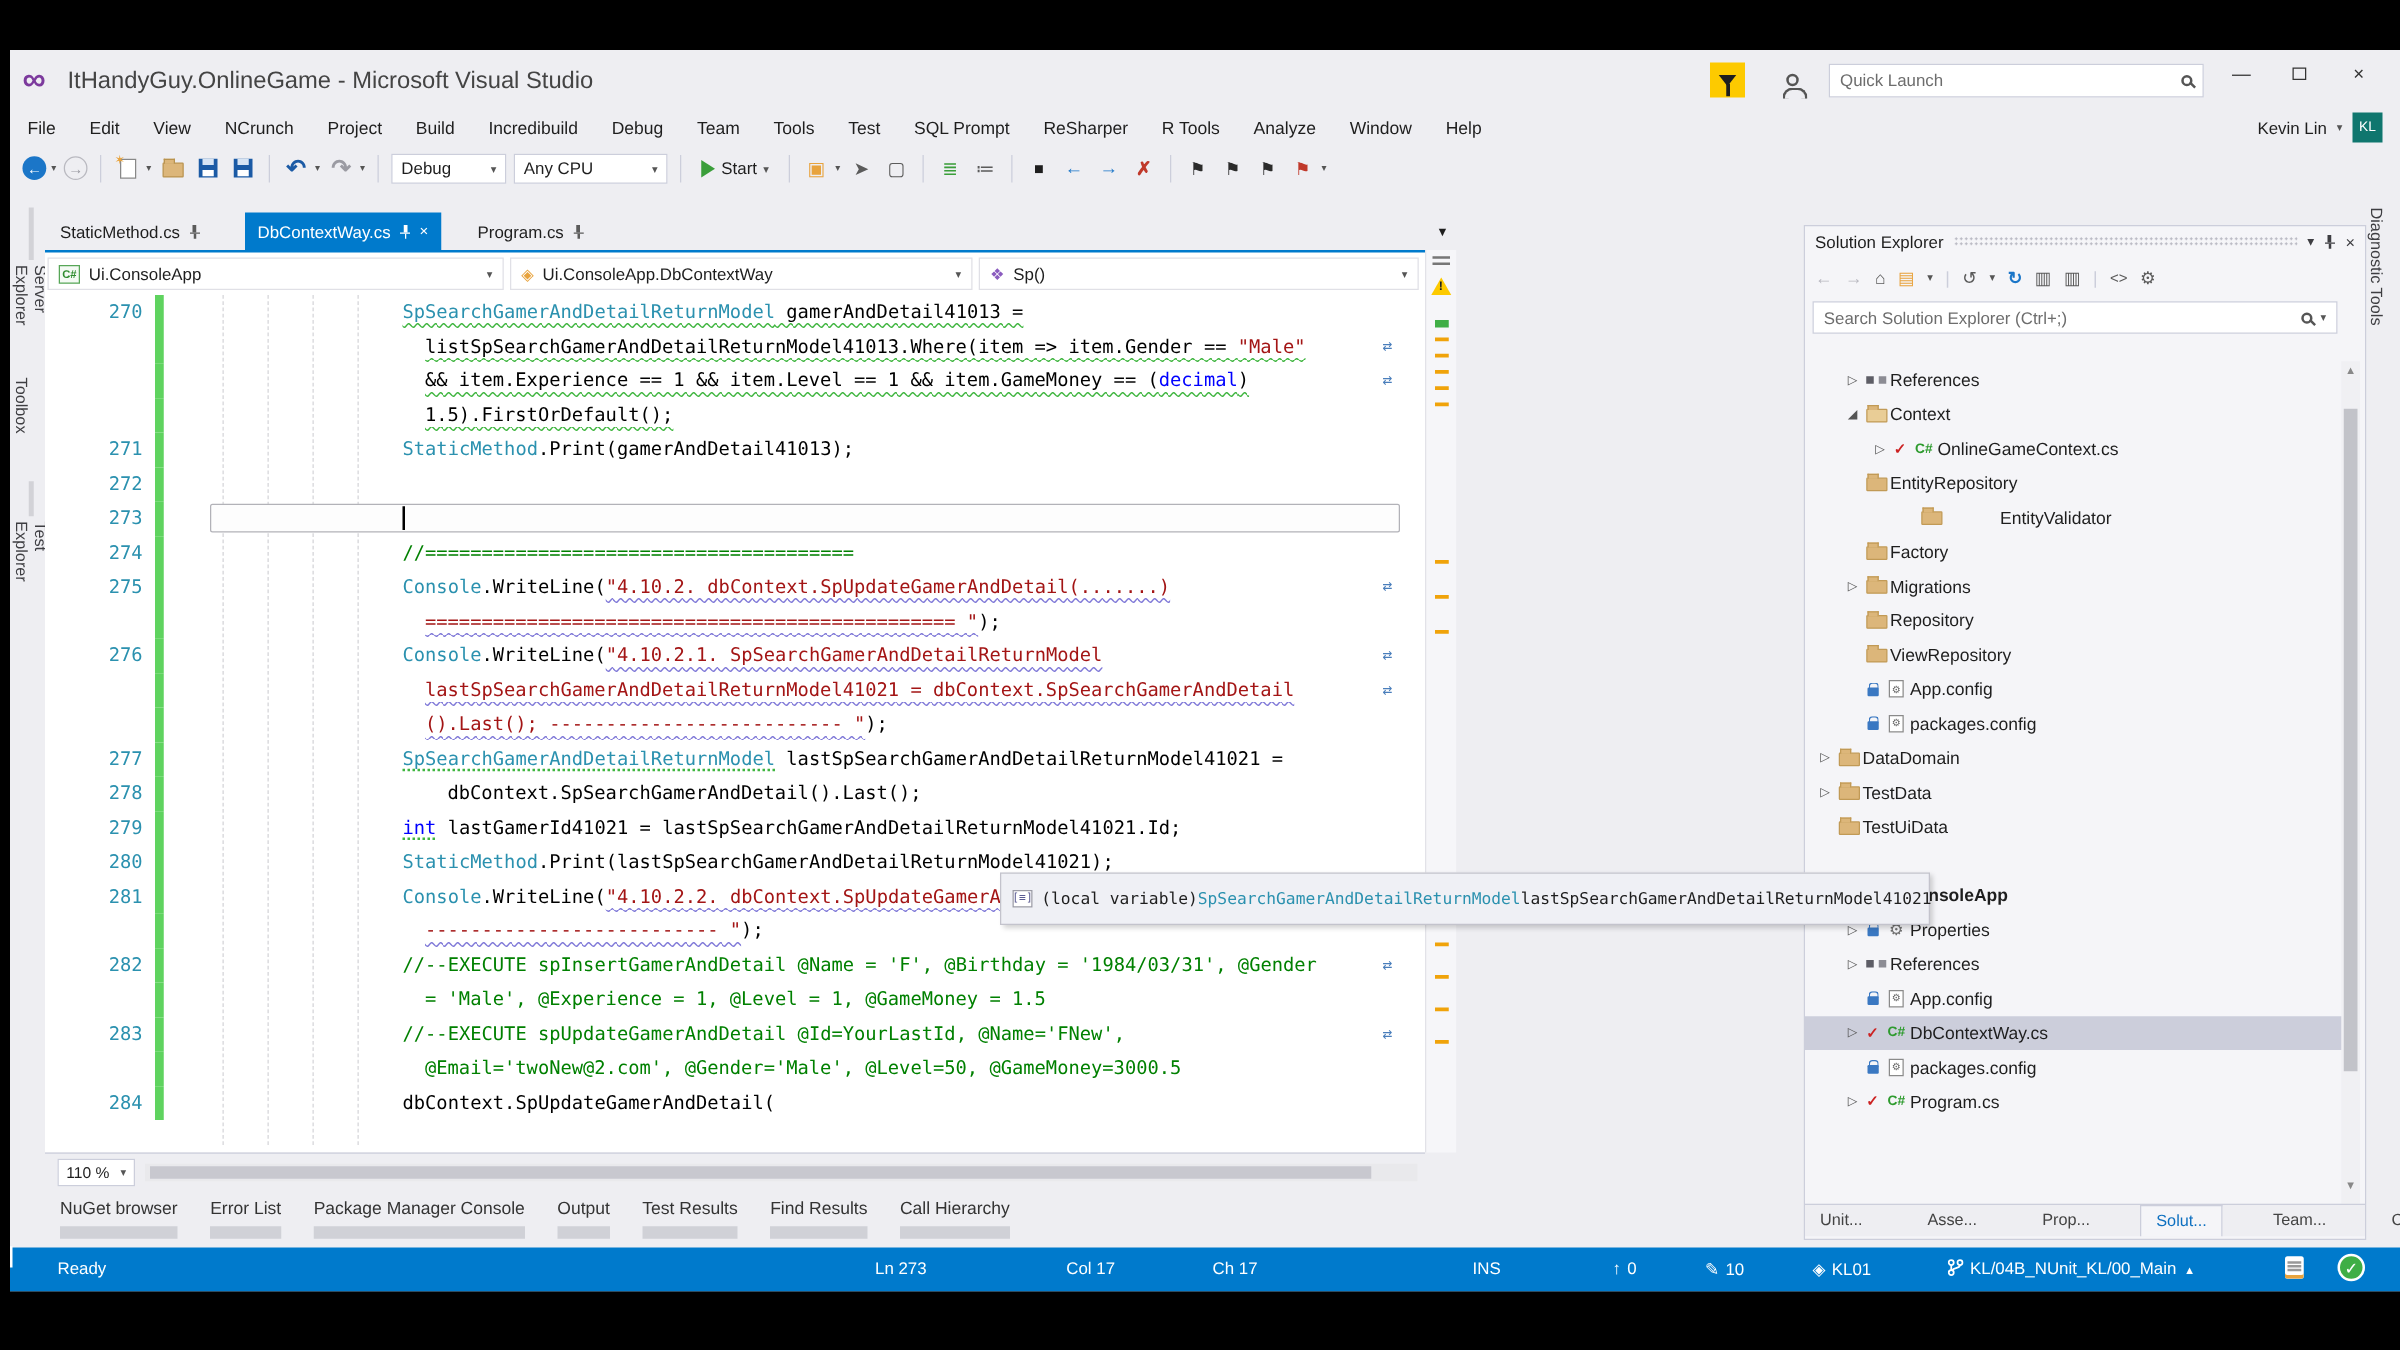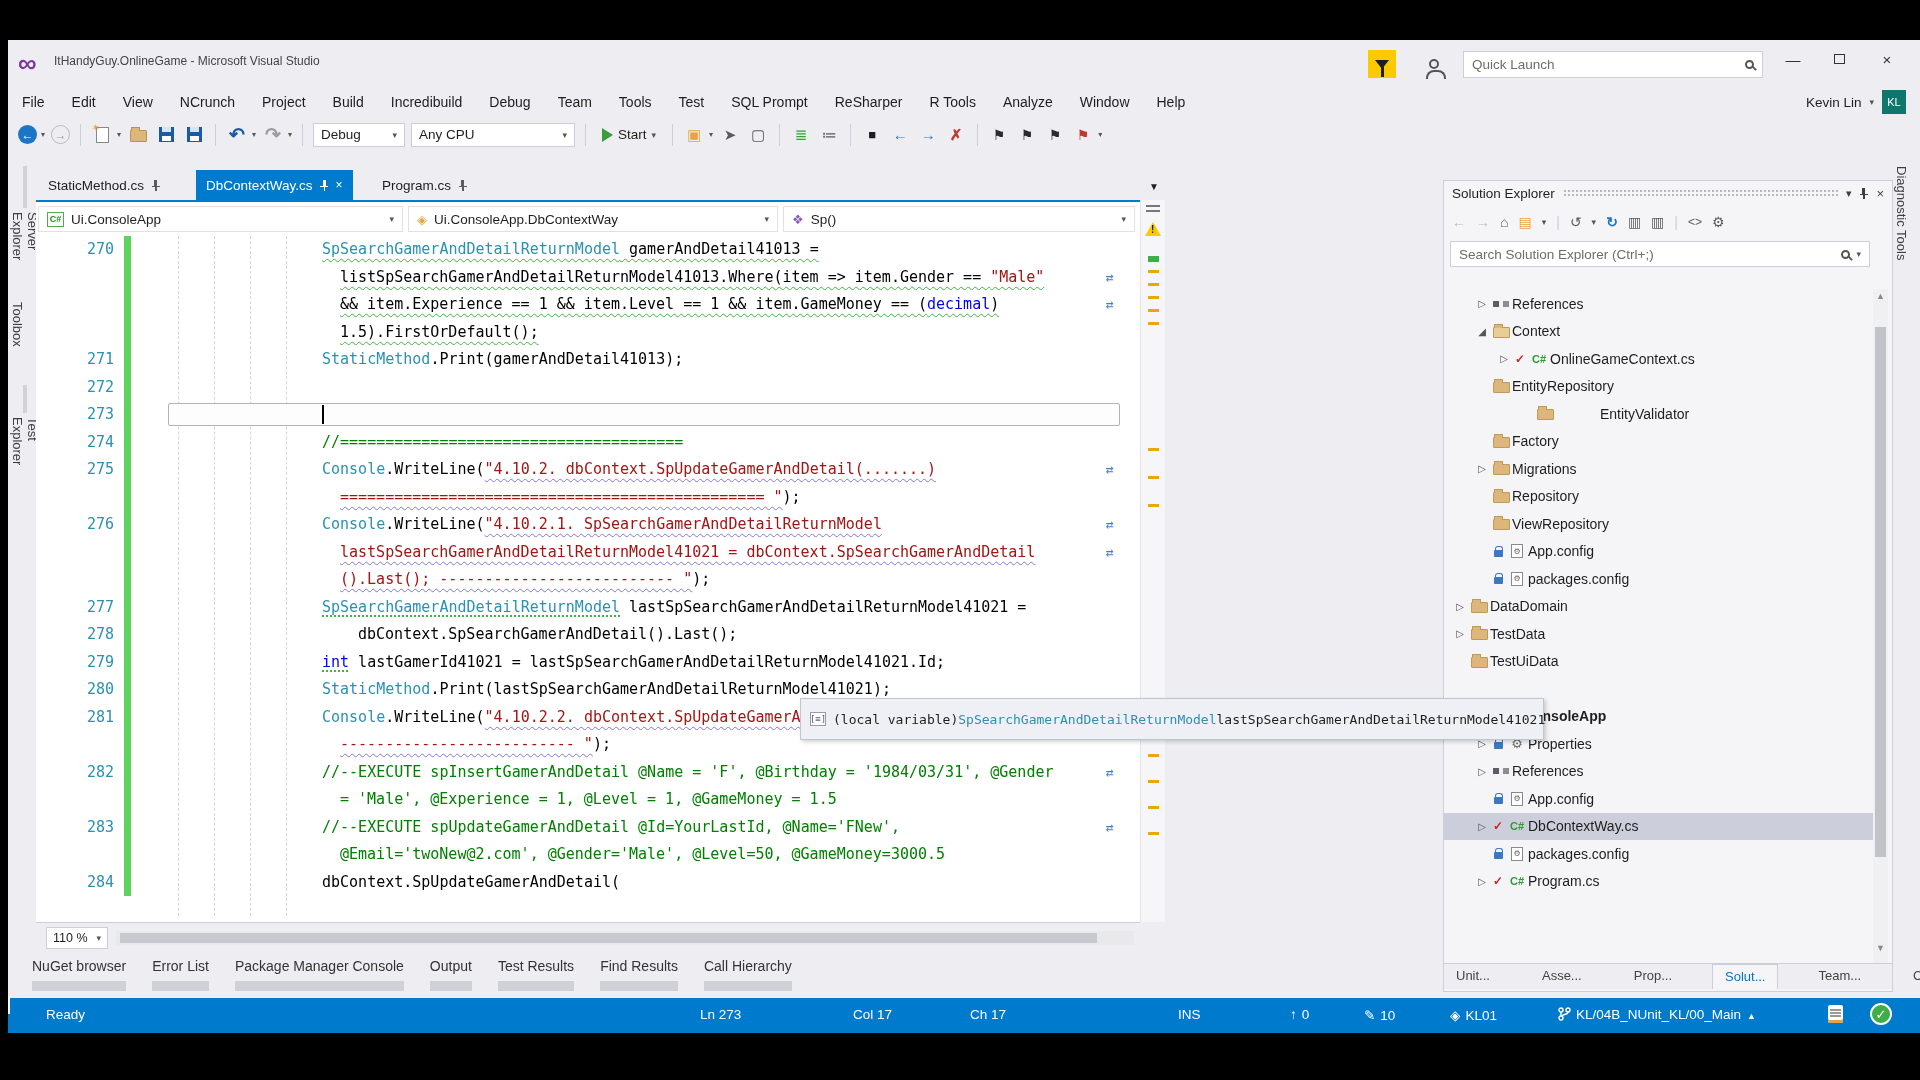--- a/index.html
+++ b/index.html
@@ -4,21 +4,21 @@
 <style>
   * { margin:0; padding:0; box-sizing:border-box; }
   html,body { width:1920px; height:1080px; background:#000; overflow:hidden;
     font-family:"Liberation Sans", sans-serif; }
   #vswin { position:absolute; left:8px; top:40px; width:1912px; height:993px;
     background:#eeeef2; color:#1e1e1e; }
 
   
   #titlebar { position:absolute; left:0; top:0; width:100%; height:48px; }
   #vslogo { position:absolute; left:10px; top:8px; font-size:26px; font-weight:bold; color:#7c3a9d; }
-  #wintitle { position:absolute; left:46px; top:14px; font-size:12px; color:#444; }
+  #wintitle { position:absolute; left:46px; top:14px; font-size:19px; color:#444; }
   .tb-icon { position:absolute; top:10px; width:28px; height:28px; display:flex; align-items:center; justify-content:center; }
   #filtericon { left:1360px; background:#fdca00; }
   #filtericon .funnel { width:0; height:0; border-left:7px solid transparent; border-right:7px solid transparent; border-top:9px solid #1e1e1e; position:relative; }
   #filtericon .funnel::after { content:""; position:absolute; left:-1.5px; top:-2px; width:3px; height:10px; background:#1e1e1e; }
   #feedbackicon { left:1412px; }
   .person { width:10px; height:10px; border:2px solid #555; border-radius:50%; position:relative; }
   .person::after { content:""; position:absolute; left:-5px; top:9px; width:16px; height:7px; border:2px solid #555; border-bottom:none; border-radius:8px 8px 0 0; }
   #quicklaunch { position:absolute; left:1455px; top:11px; width:300px; height:27px; background:#fff; border:1px solid #cccedb; display:flex; align-items:center; padding:0 8px; }
   #quicklaunch .ph { color:#6d6d6d; font-size:13.5px; flex:1; }
   .mag { width:9px; height:9px; border:2px solid #555; border-radius:50%; position:relative; display:inline-block; }
@@ -152,21 +152,21 @@
   .ic-wrench { color:#707070; font-size:13px; }
   #sescroll { position:absolute; right:4px; top:108px; width:15px; height:690px; background:#f0f0f3; }
   #sescroll .up { position:absolute; top:2px; left:3px; font-size:9px; color:#888; }
   #sescroll .dn { position:absolute; bottom:26px; left:3px; font-size:9px; color:#888; }
   #sethumb { position:absolute; left:2px; top:38px; width:11px; height:530px; background:#c2c3c9; }
   #setabs { position:absolute; left:0; bottom:2px; width:100%; height:26px; display:flex; border-top:1px solid #cccedb; background:#eeeef2;gap:28px; }
   .setab { padding:4px 12px; font-size:13px; color:#444; }
   .setab.active { background:#f5f5f8; color:#0e70c0; border:1px solid #cccedb; border-bottom:none; }
 
   
-  #paneltabs { position:absolute; left:0; top:912px; width:1157px; height:46px; padding-left:24px; display:flex; gap:26px; align-items:flex-start; padding-top:6px; }
+  #paneltabs { position:absolute; left:0; top:912px; width:1157px; height:46px; padding-left:40px; display:flex; gap:26px; align-items:flex-start; padding-top:6px; }
   .ptab { font-size:14px; color:#333; text-align:center; }
   .ptab .bar { margin-top:7px; height:10px; background:#d0d1d7; }
 
   
   #statusbar { position:absolute; left:0; top:958px; width:100%; height:35px; background:#007acc; color:#fff; font-size:13.5px; }
   .sb { position:absolute; top:9px; white-space:nowrap; }
   #sb-ready-ico { left:12px; top:10px; width:13px; height:11px; border:1.5px solid #fff; transform:skewX(-14deg); }
   #sb-ready { left:38px; }
   #sb-ln{left:692px;} #sb-col{left:845px;} #sb-ch{left:962px;} #sb-ins{left:1170px;}
   #sb-up{left:1282px;} #sb-edits{left:1356px;} #sb-ws{left:1442px;} #sb-branch{left:1550px;}
@@ -231,21 +231,21 @@
     <span class="tsep"></span>
     <span class="tico" style="color:#1b5aa5;font-size:19px;font-weight:bold;">↶</span>
     <span class="mini-caret">▾</span>
     <span class="tico" style="color:#9b9ba3;font-size:19px;font-weight:bold;">↷</span>
     <span class="mini-caret">▾</span>
     <span class="tsep"></span>
     <span class="vsel" style="width:92px;">
       <span class="lbl">Debug</span>
         <span class="caret-dn">▾</span>
     </span>
-    <span class="vsel" style="width:164px;">
+    <span class="vsel" style="width:123px;">
       <span class="lbl">Any CPU</span>
         <span class="caret-dn">▾</span>
     </span>
     <span class="tsep"></span>
     <span id="startbtn">
       <span class="playtri"></span>
       <span>Start</span>
       <span class="caret-dn">▾</span>
     </span>
     <span class="tsep"></span>

